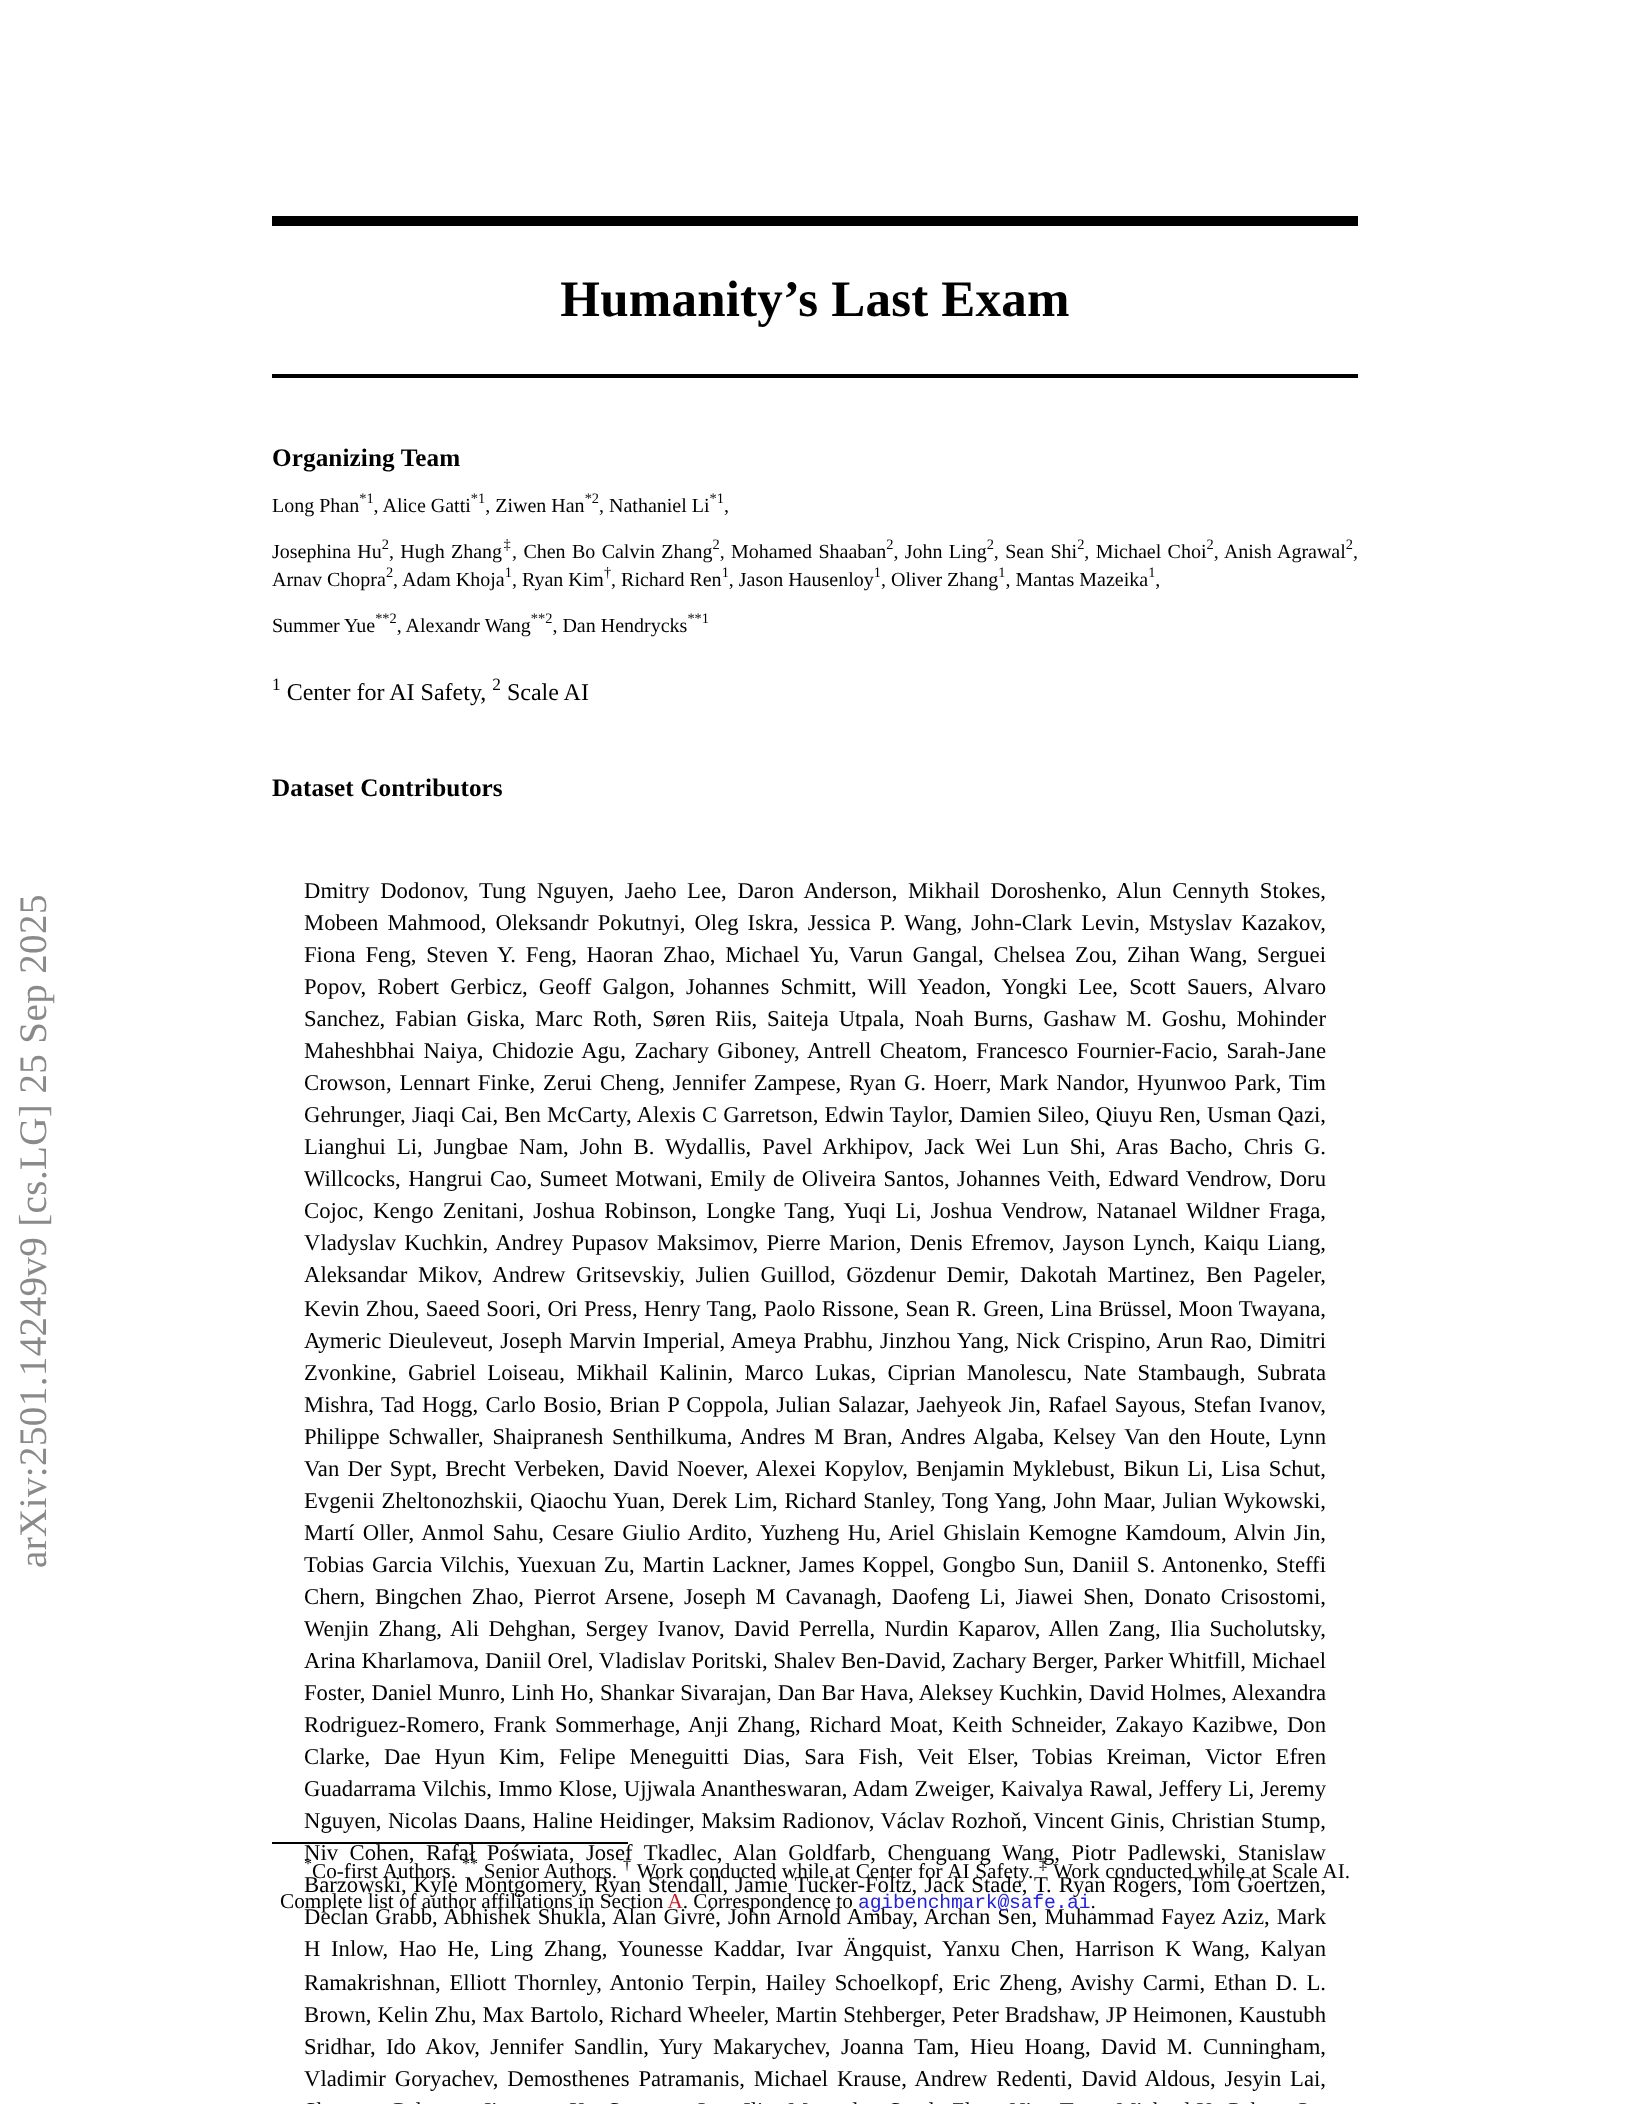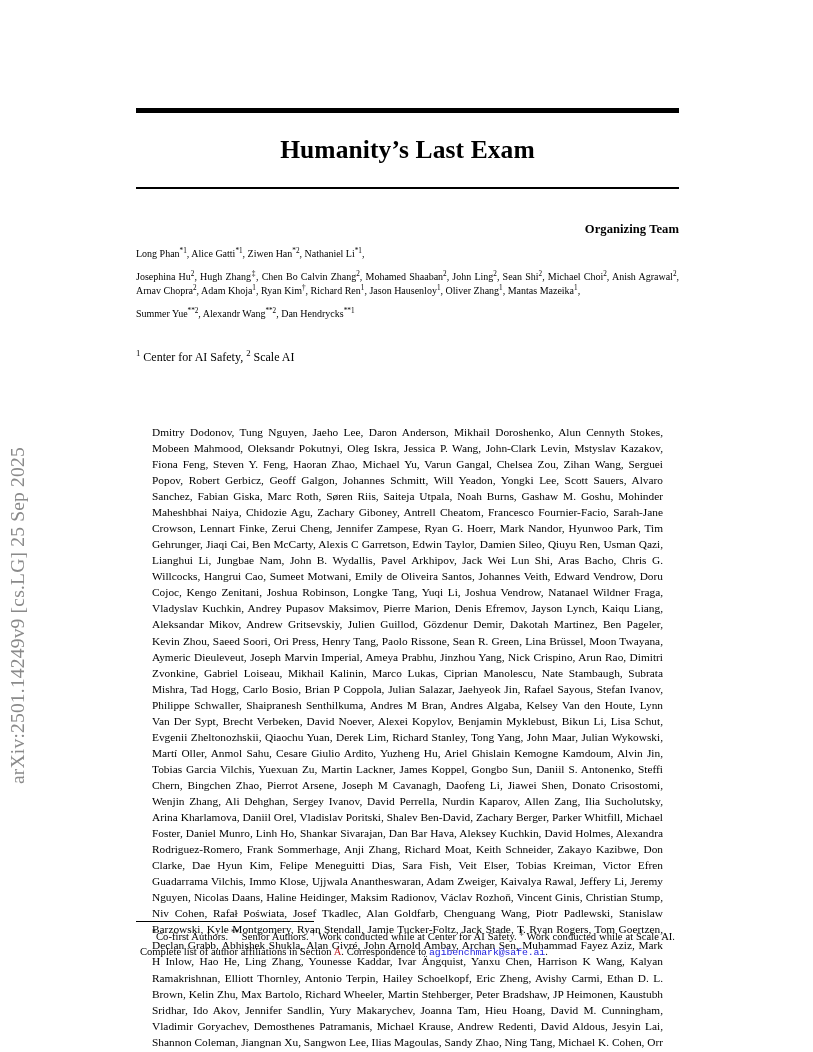--- a/index.html
+++ b/index.html
@@ -65,37 +65,36 @@
     letter-spacing: 0.1px;
     margin: 22px 0 23px 0;
     line-height: 1.15;
   }
 
   .section-head {
     font-size: 12.6px;
     font-weight: bold;
     margin: 0 0 10px 0;
     letter-spacing: 0.05px;
-    text-align: right;
   }
 
   .spacer-lg { height: 33px; }
   .spacer-md { height: 17px; }
   .spacer-sm { height: 10px; }
 
   .authors-block {
     font-size: 10px;
     line-height: 1.40;
     text-align: justify;
     text-justify: inter-word;
   }
   .authors-block p {
     margin: 0 0 9px 0;
   }
-  .authors-block p:last-child { margin-bottom: 12px; }
+  .authors-block p:last-child { margin-bottom: 1px; }
 
   .affil {
     font-size: 12.0px;
     font-weight: normal;
     margin: 0;
   }
 
   .contrib-body {
     font-size: 11.35px;
     line-height: 1.415;
@@ -173,20 +172,21 @@
   </div>
 
   <div class="spacer-md"></div>
 
   <div class="affil">
     <sup>1</sup> Center for AI Safety, <sup>2</sup> Scale AI
   </div>
 
   <div class="spacer-lg"></div>
 
+  <div class="section-head">Dataset Contributors</div>
 
   <div class="spacer-sm"></div>
 
   <p class="contrib-body">Dmitry Dodonov, Tung Nguyen, Jaeho Lee, Daron Anderson, Mikhail Doroshenko, Alun Cennyth Stokes, Mobeen Mahmood, Oleksandr Pokutnyi, Oleg Iskra, Jessica P. Wang, John-Clark Levin, Mstyslav Kazakov, Fiona Feng, Steven Y. Feng, Haoran Zhao, Michael Yu, Varun Gangal, Chelsea Zou, Zihan Wang, Serguei Popov, Robert Gerbicz, Geoff Galgon, Johannes Schmitt, Will Yeadon, Yongki Lee, Scott Sauers, Alvaro Sanchez, Fabian Giska, Marc Roth, Søren Riis, Saiteja Utpala, Noah Burns, Gashaw M. Goshu, Mohinder Maheshbhai Naiya, Chidozie Agu, Zachary Giboney, Antrell Cheatom, Francesco Fournier-Facio, Sarah-Jane Crowson, Lennart Finke, Zerui Cheng, Jennifer Zampese, Ryan G. Hoerr, Mark Nandor, Hyunwoo Park, Tim Gehrunger, Jiaqi Cai, Ben McCarty, Alexis C Garretson, Edwin Taylor, Damien Sileo, Qiuyu Ren, Usman Qazi, Lianghui Li, Jungbae Nam, John B. Wydallis, Pavel Arkhipov, Jack Wei Lun Shi, Aras Bacho, Chris G. Willcocks, Hangrui Cao, Sumeet Motwani, Emily de Oliveira Santos, Johannes Veith, Edward Vendrow, Doru Cojoc, Kengo Zenitani, Joshua Robinson, Longke Tang, Yuqi Li, Joshua Vendrow, Natanael Wildner Fraga, Vladyslav Kuchkin, Andrey Pupasov Maksimov, Pierre Marion, Denis Efremov, Jayson Lynch, Kaiqu Liang, Aleksandar Mikov, Andrew Gritsevskiy, Julien Guillod, Gözdenur Demir, Dakotah Martinez, Ben Pageler, Kevin Zhou, Saeed Soori, Ori Press, Henry Tang, Paolo Rissone, Sean R. Green, Lina Brüssel, Moon Twayana, Aymeric Dieuleveut, Joseph Marvin Imperial, Ameya Prabhu, Jinzhou Yang, Nick Crispino, Arun Rao, Dimitri Zvonkine, Gabriel Loiseau, Mikhail Kalinin, Marco Lukas, Ciprian Manolescu, Nate Stambaugh, Subrata Mishra, Tad Hogg, Carlo Bosio, Brian P Coppola, Julian Salazar, Jaehyeok Jin, Rafael Sayous, Stefan Ivanov, Philippe Schwaller, Shaipranesh Senthilkuma, Andres M Bran, Andres Algaba, Kelsey Van den Houte, Lynn Van Der Sypt, Brecht Verbeken, David Noever, Alexei Kopylov, Benjamin Myklebust, Bikun Li, Lisa Schut, Evgenii Zheltonozhskii, Qiaochu Yuan, Derek Lim, Richard Stanley, Tong Yang, John Maar, Julian Wykowski, Martí Oller, Anmol Sahu, Cesare Giulio Ardito, Yuzheng Hu, Ariel Ghislain Kemogne Kamdoum, Alvin Jin, Tobias Garcia Vilchis, Yuexuan Zu, Martin Lackner, James Koppel, Gongbo Sun, Daniil S. Antonenko, Steffi Chern, Bingchen Zhao, Pierrot Arsene, Joseph M Cavanagh, Daofeng Li, Jiawei Shen, Donato Crisostomi, Wenjin Zhang, Ali Dehghan, Sergey Ivanov, David Perrella, Nurdin Kaparov, Allen Zang, Ilia Sucholutsky, Arina Kharlamova, Daniil Orel, Vladislav Poritski, Shalev Ben-David, Zachary Berger, Parker Whitfill, Michael Foster, Daniel Munro, Linh Ho, Shankar Sivarajan, Dan Bar Hava, Aleksey Kuchkin, David Holmes, Alexandra Rodriguez-Romero, Frank Sommerhage, Anji Zhang, Richard Moat, Keith Schneider, Zakayo Kazibwe, Don Clarke, Dae Hyun Kim, Felipe Meneguitti Dias, Sara Fish, Veit Elser, Tobias Kreiman, Victor Efren Guadarrama Vilchis, Immo Klose, Ujjwala Anantheswaran, Adam Zweiger, Kaivalya Rawal, Jeffery Li, Jeremy Nguyen, Nicolas Daans, Haline Heidinger, Maksim Radionov, Václav Rozhoň, Vincent Ginis, Christian Stump, Niv Cohen, Rafał Poświata, Josef Tkadlec, Alan Goldfarb, Chenguang Wang, Piotr Padlewski, Stanislaw Barzowski, Kyle Montgomery, Ryan Stendall, Jamie Tucker-Foltz, Jack Stade, T. Ryan Rogers, Tom Goertzen, Declan Grabb, Abhishek Shukla, Alan Givré, John Arnold Ambay, Archan Sen, Muhammad Fayez Aziz, Mark H Inlow, Hao He, Ling Zhang, Younesse Kaddar, Ivar Ängquist, Yanxu Chen, Harrison K Wang, Kalyan Ramakrishnan, Elliott Thornley, Antonio Terpin, Hailey Schoelkopf, Eric Zheng, Avishy Carmi, Ethan D. L. Brown, Kelin Zhu, Max Bartolo, Richard Wheeler, Martin Stehberger, Peter Bradshaw, JP Heimonen, Kaustubh Sridhar, Ido Akov, Jennifer Sandlin, Yury Makarychev, Joanna Tam, Hieu Hoang, David M. Cunningham, Vladimir Goryachev, Demosthenes Patramanis, Michael Krause, Andrew Redenti, David Aldous, Jesyin Lai, Shannon Coleman, Jiangnan Xu, Sangwon Lee, Ilias Magoulas, Sandy Zhao, Ning Tang, Michael K. Cohen, Orr Paradise, Jan Hendrik Kirchner, Maksym Ovchynnikov, Jason O. Matos, Adithya Shenoy, Michael Wang,</p>
 
 </div>
 
 <div class="footnote-wrap">
   <div class="footnote-rule"></div>
   <p class="footnote">

